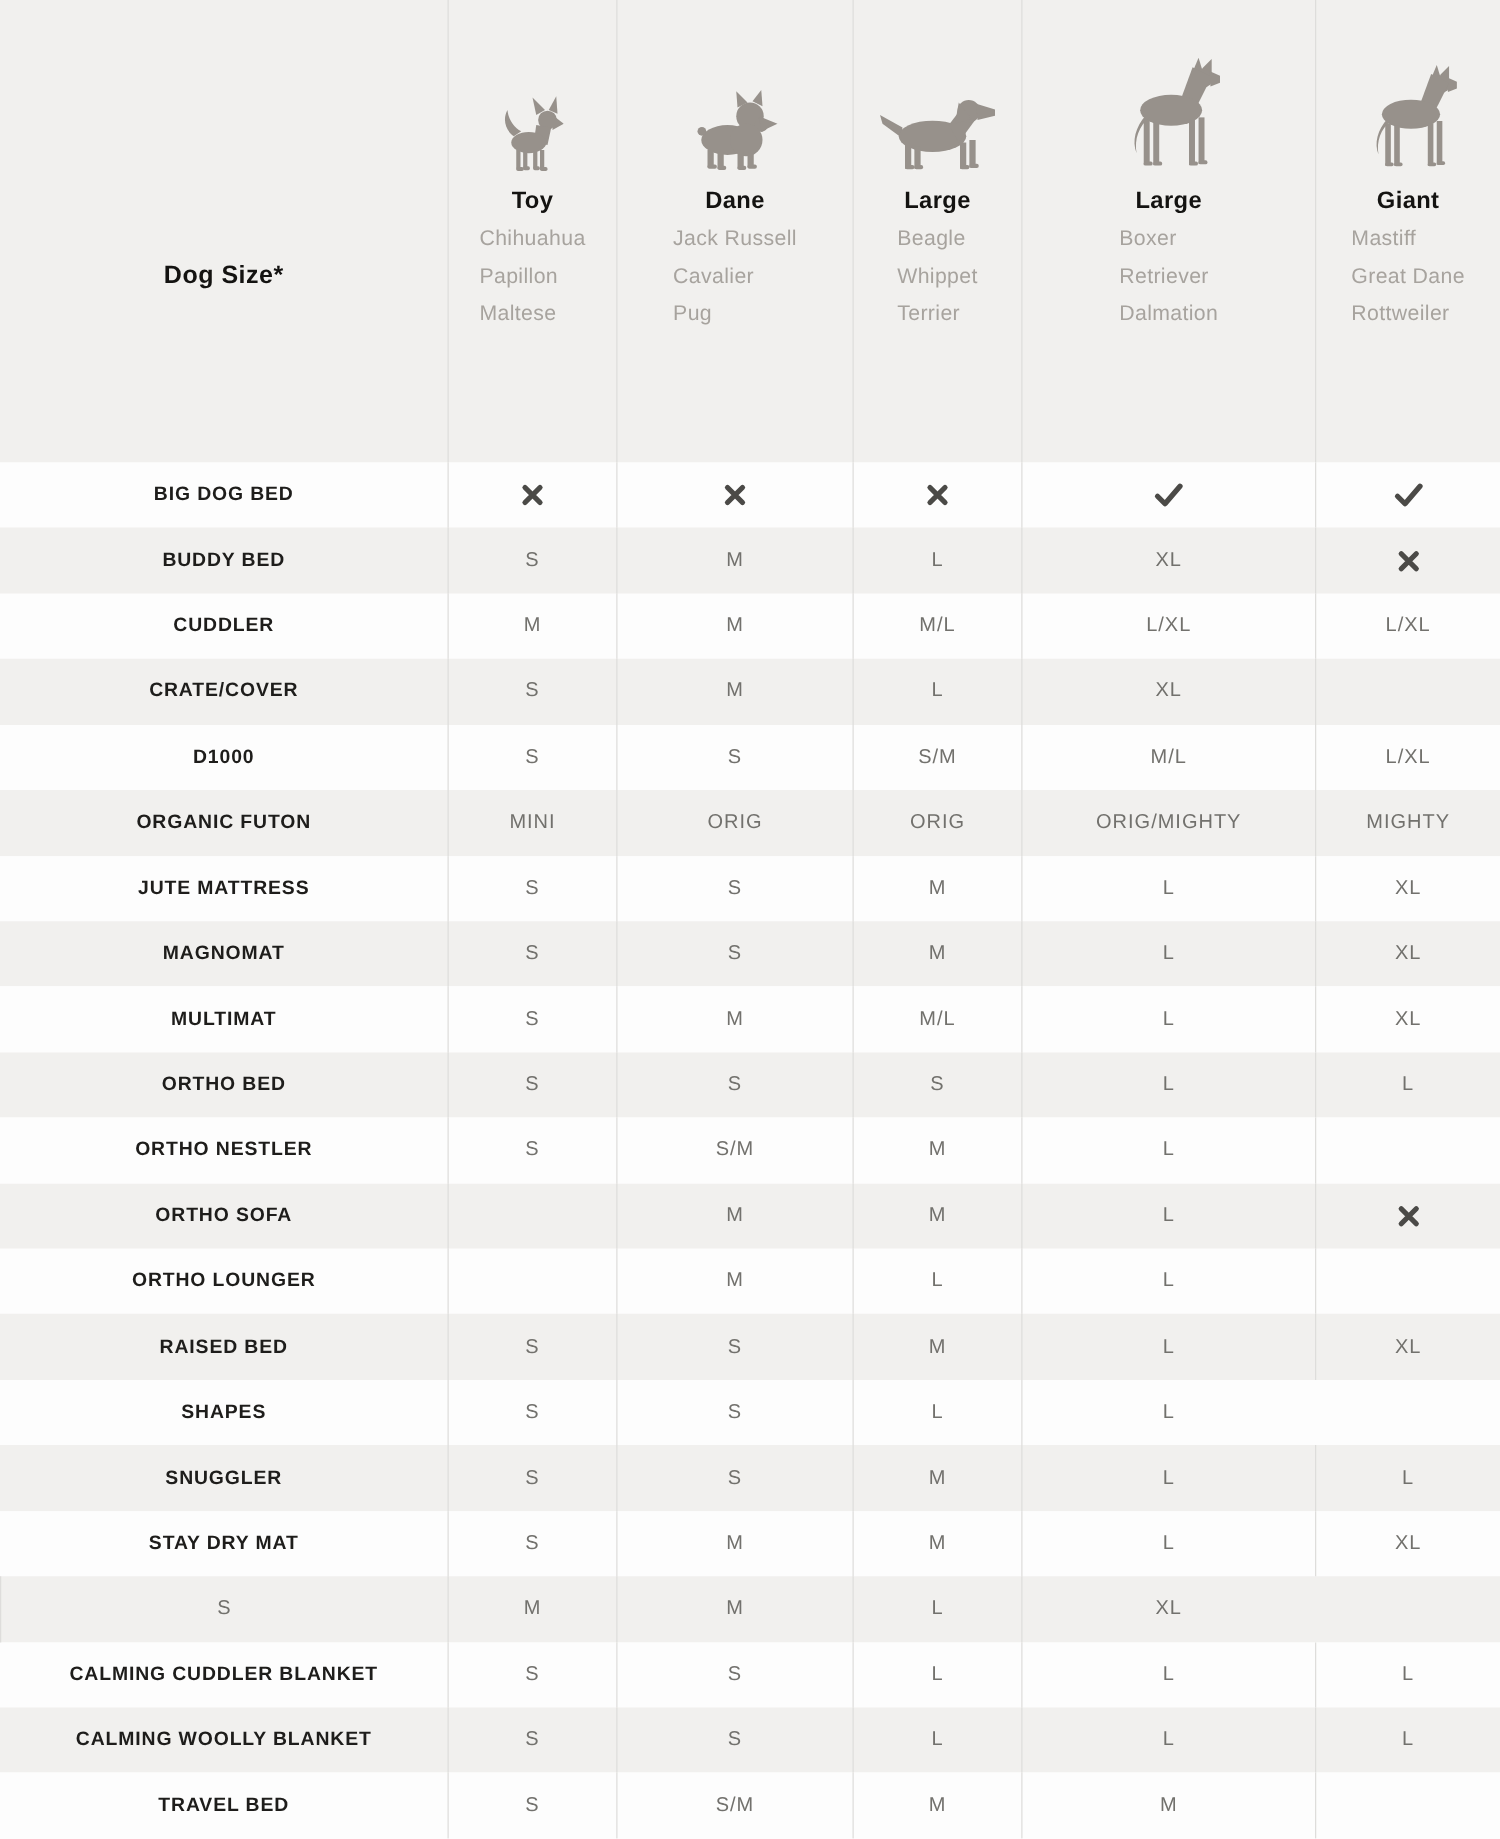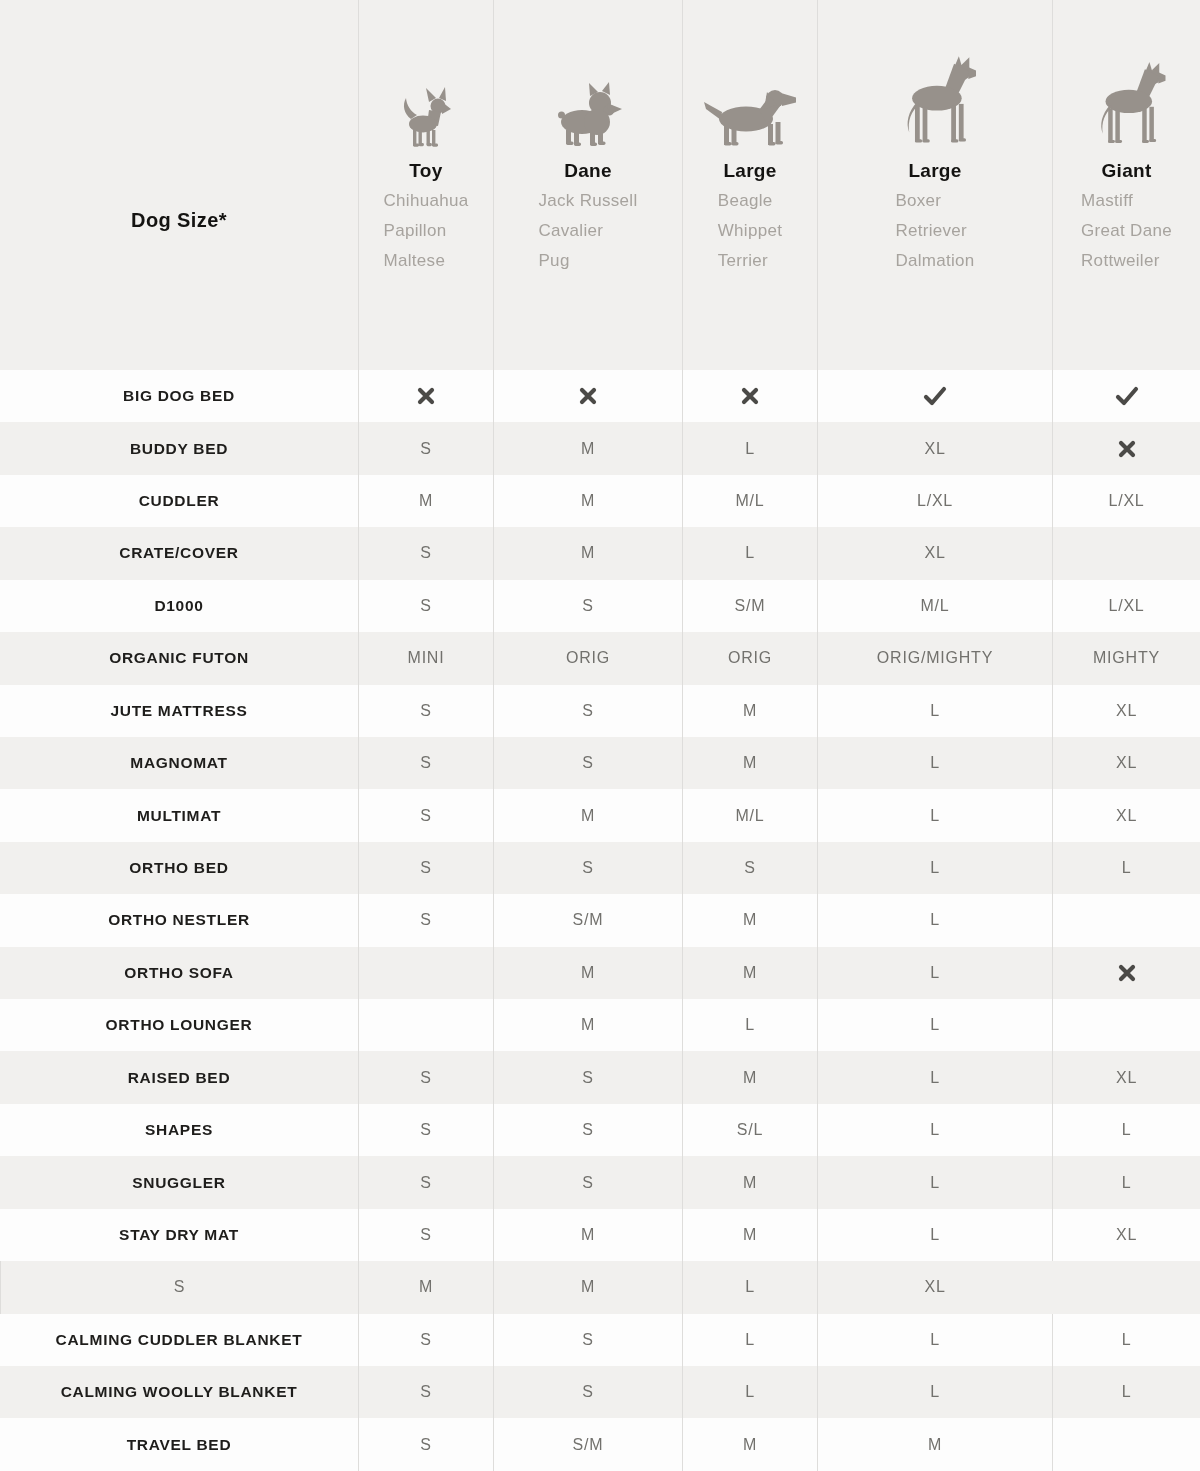--- a/index.html
+++ b/index.html
@@ -11,21 +11,21 @@
   }
   .header-row{
     display:grid; grid-template-columns:var(--cols);
     height:370px; background:var(--hdrbg);
   }
   .hdr-label-cell{
     display:flex; justify-content:center; align-items:flex-start; padding-top:70px;
     font-size:20px; font-weight:700; color:#141311; letter-spacing:0.4px;
   }
   .hcol{
-    display:flex; flex-direction:column; align-items:center; padding-top:38px;
+    display:flex; flex-direction:column; align-items:center; padding-top:28px;
     border-left:1px solid var(--sep); box-sizing:border-box;
   }
   .icon-box{height:110px; display:flex; align-items:flex-end; justify-content:center; margin-bottom:12px;}
   .dog-svg{display:block; fill:#97918b;}
   .hcol-0 .dog-svg{width:50px;height:62px}
   .hcol-1 .dog-svg{width:72px;height:66px}
   .hcol-2 .dog-svg{width:92px;height:66px}
   .hcol-3 .dog-svg{width:82px;height:92px}
   .hcol-4 .dog-svg{width:88px;height:86px}
   .size-name{font-size:19px; font-weight:700; color:#141311; letter-spacing:0.3px; margin-bottom:4px;}
@@ -327,21 +327,20 @@
   <div class="cell value-cell">S</div>
         <div class="cell value-cell">S</div>
         <div class="cell value-cell">M</div>
         <div class="cell value-cell">L</div>
         <div class="cell value-cell">XL</div>
       </div>
       <div class="body-row">
     <div class="cell product-cell">SHAPES</div>
   <div class="cell value-cell">S</div>
         <div class="cell value-cell">S</div>
-        <div class="cell value-cell">S/L</div>
         <div class="cell value-cell">L</div>
         <div class="cell value-cell">L</div>
       </div>
       <div class="body-row">
     <div class="cell product-cell">SNUGGLER</div>
   <div class="cell value-cell">S</div>
         <div class="cell value-cell">S</div>
         <div class="cell value-cell">M</div>
         <div class="cell value-cell">L</div>
         <div class="cell value-cell">L</div>

